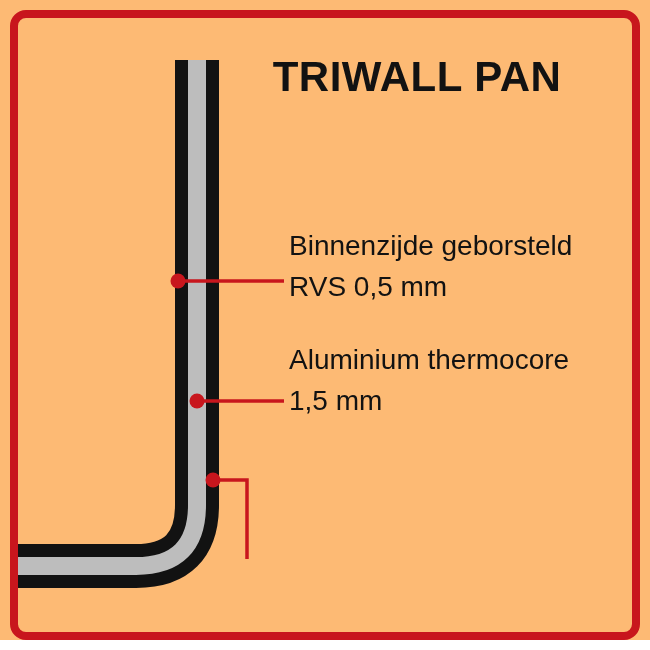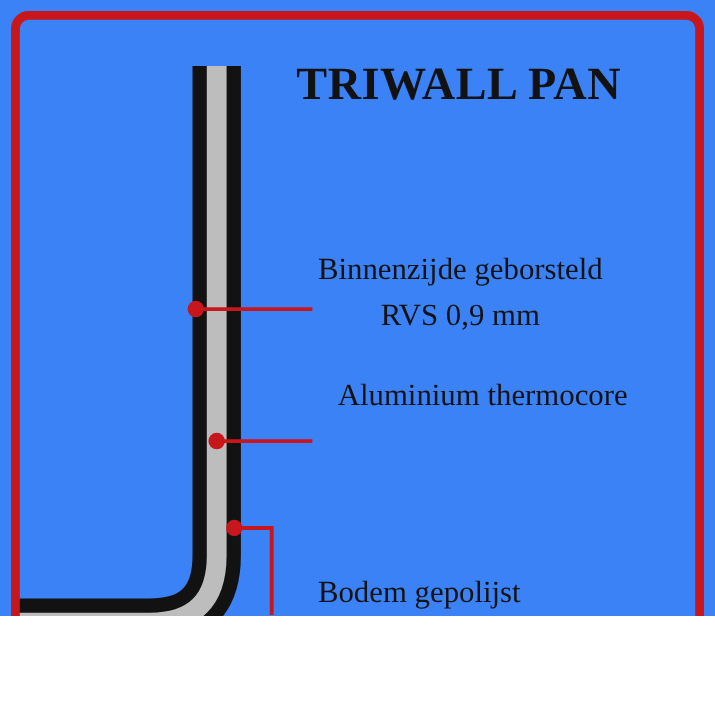--- a/index.html
+++ b/index.html
@@ -3,24 +3,24 @@
 <meta charset="utf-8">
 <style>
   html, body {
     margin: 0;
     padding: 0;
     background: #ffffff;
   }
   .stage {
     position: relative;
     width: 650px;
-    height: 560px;
-    background: #3b82f6;
+    height: 640px;
+    background: #fdba74;
     overflow: hidden;
-    font-family: Liberation Serif, serif;
+    font-family: Liberation Sans, sans-serif;
     color: var(--ink);
   }
   .frame {
     position: absolute;
     left: 10px;
     top: 10px;
     width: 630px;
     height: 630px;
     box-sizing: border-box;
     border: 8px solid var(--accent-red);
@@ -68,24 +68,23 @@
     color: var(--ink);
   }
   .label {
     position: absolute;
     z-index: 3;
     font-size: 28px;
     line-height: 41px;
     font-weight: 400;
     color: var(--ink);
     white-space: nowrap;
-    text-align: center;
   }
   .label-1 { left: 289px; top: 225px; }
-  .label-2 { left: 307px; top: 339px; }
+  .label-2 { left: 289px; top: 339px; }
   .label-3 { left: 289px; top: 518px; }
 </style>
 </head>
 <body>
 
 <div class="stage">
 
   <svg class="diagram" width="650" height="650" viewBox="0 0 650 650" aria-hidden="true">
 
     <path class="wall-outer" d="M197 60 V505 Q197 566 136 566 H12"></path>
@@ -102,24 +101,24 @@
   </svg>
 
   <div class="frame"></div>
 
   <div class="title">
     <div>TRIWALL PAN</div>
   </div>
 
   <div class="label label-1">
     <div>Binnenzijde geborsteld</div>
-    <div>RVS 0,9 mm</div>
+    <div>RVS 0,5 mm</div>
   </div>
 
   <div class="label label-2">
     <div>Aluminium thermocore</div>
+    <div>1,5 mm</div>
   </div>
 
   <div class="label label-3">
-    <div>Bodem gepolijst</div>
   </div>
 
 </div>
 
 </body></html>

